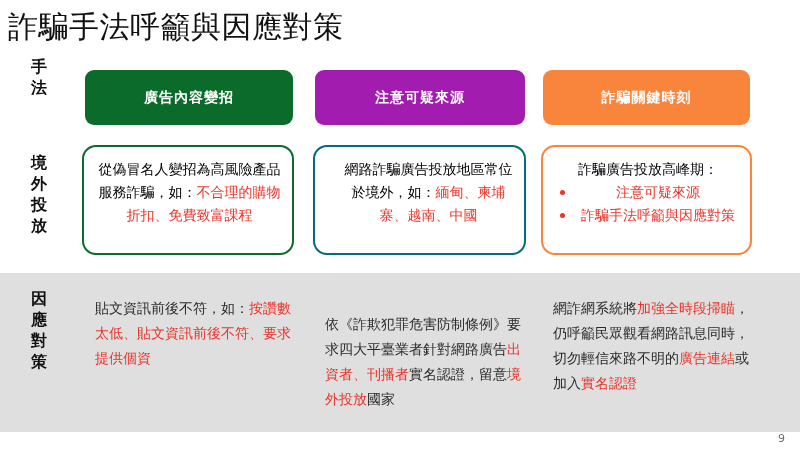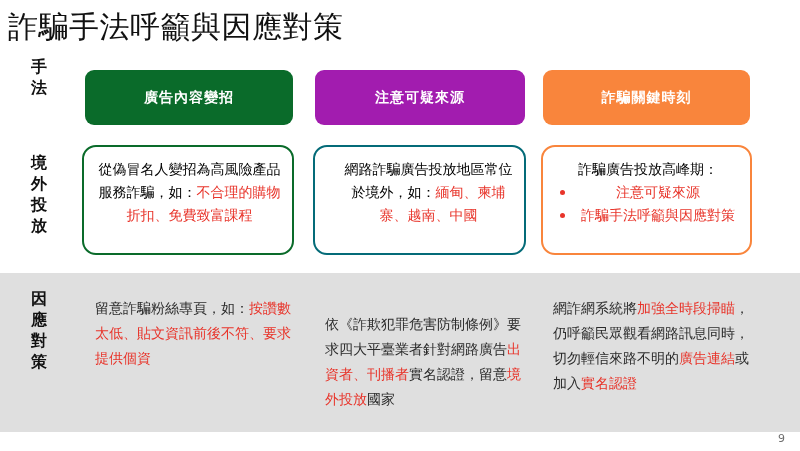--- a/index.html
+++ b/index.html
@@ -171,17 +171,17 @@
 </div>
 
 <div class="appeal-card" id="appeal-card-3" style="border-color: rgb(249, 133, 60);">
   <div><span class="blk">詐騙廣告投放高峰期：</span></div>
   <ul class="bullet-list">
       <li style="color: rgb(232, 52, 42);">注意可疑來源</li>
       <li style="color: rgb(232, 52, 42);">詐騙手法呼籲與因應對策</li>
     </ul>
 </div>
 
-<div class="response-block" id="response-block-1"><span class="blk">留意詐騙粉絲專頁，如：</span><span class="hl" style="color: rgb(232, 52, 42);">按讚數太低、貼文資訊前後不符、要求提供個資</span></div>
+<div class="response-block" id="response-block-1"><span class="blk">貼文資訊前後不符，如：</span><span class="hl" style="color: rgb(232, 52, 42);">按讚數太低、貼文資訊前後不符、要求提供個資</span></div>
 <div class="response-block" id="response-block-2"><span class="blk">依《詐欺犯罪危害防制條例》要求四大平臺業者針對網路廣告</span><span class="hl" style="color: rgb(232, 52, 42);">出資者、刊播者</span><span class="blk">實名認證，留意</span><span class="hl" style="color: rgb(232, 52, 42);">境外投放</span><span class="blk">國家</span></div>
 <div class="response-block" id="response-block-3"><span class="blk">網詐網系統將</span><span class="hl" style="color: rgb(232, 52, 42);">加強全時段掃瞄</span><span class="blk">，仍呼籲民眾觀看網路訊息同時，切勿輕信來路不明的</span><span class="hl" style="color: rgb(232, 52, 42);">廣告連結</span><span class="blk">或加入</span><span class="hl" style="color: rgb(232, 52, 42);">實名認證</span></div>
 
 <div id="page-number">9</div>
 
 </body></html>

